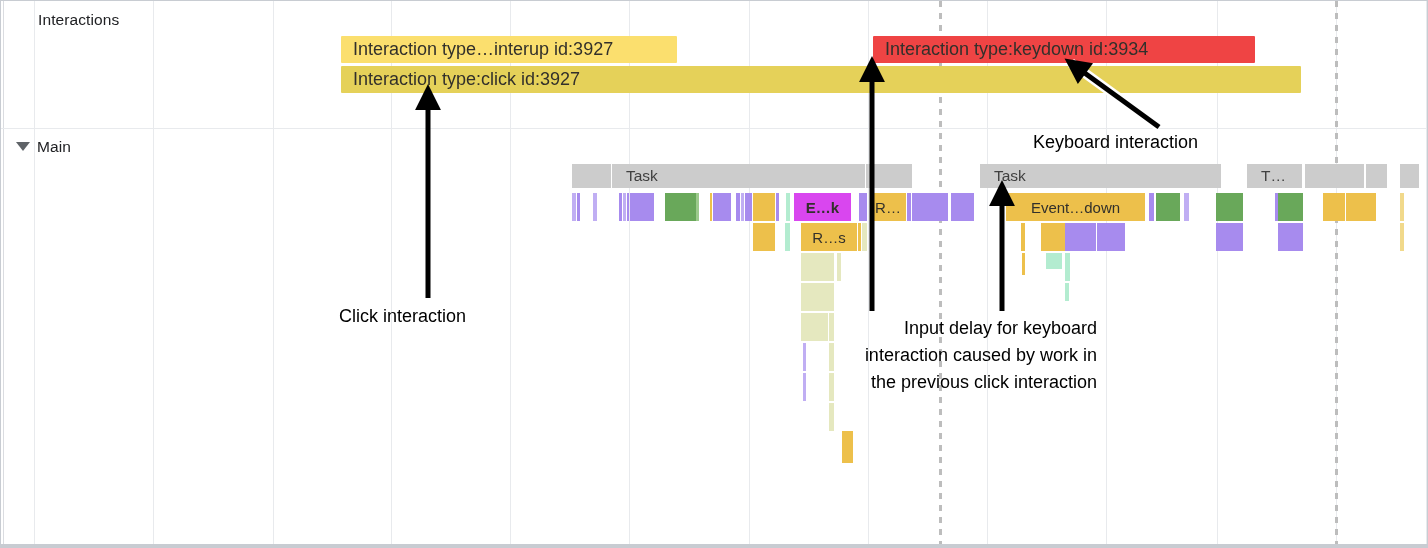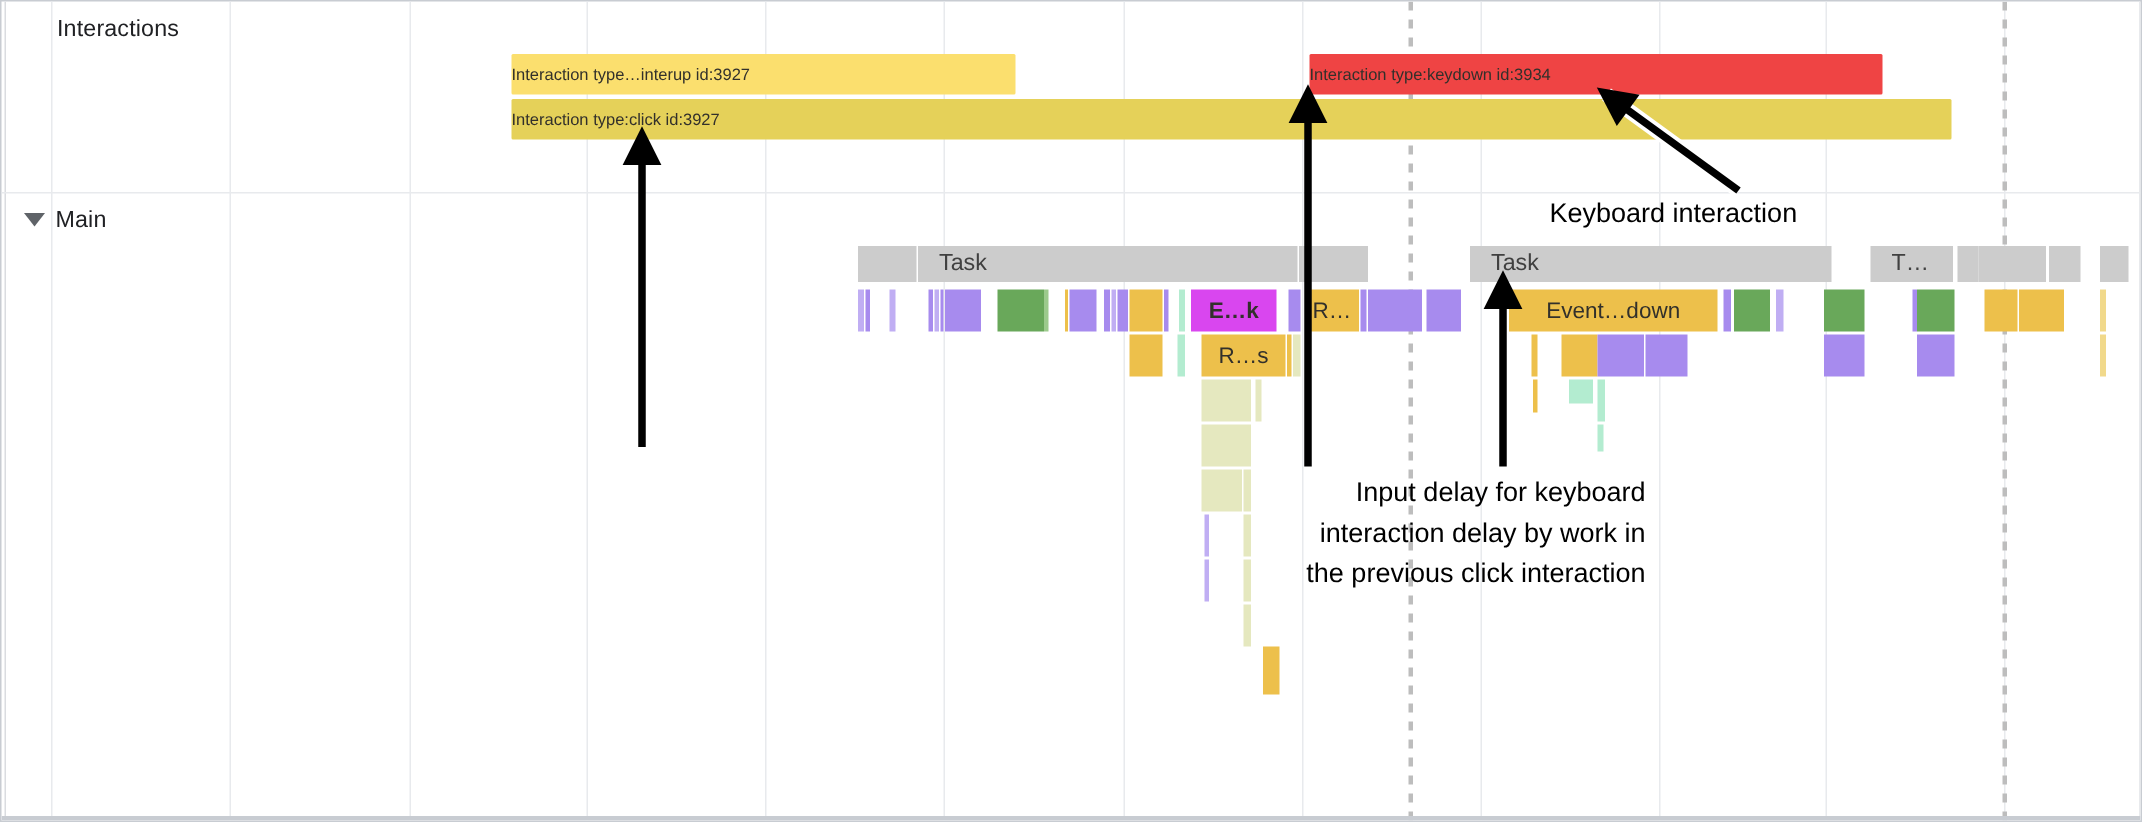--- a/index.html
+++ b/index.html
@@ -43,23 +43,24 @@
     border-top:9px solid #5f6368;
   }
 
   
   .ibar{
     position:absolute;
     height:25px;
     border-radius:1px;
     display:flex;align-items:center;
     box-sizing:border-box;
+    padding-left:12px;
     overflow:hidden;
     white-space:nowrap;
-    font-size:11px;
+    font-size:18px;
     color:#32302b;
   }
 
   
   .blk{position:absolute;box-sizing:border-box;}
   .blk.lbl{
     display:flex;align-items:center;justify-content:center;
     font-size:15px;color:#32302b;overflow:hidden;white-space:nowrap;
   }
   .blk.tasklbl{
@@ -205,18 +206,19 @@
     <line x1="427" y1="297" x2="427" y2="96" stroke="#000" stroke-width="5" marker-end="url(#ah)"></line>
 
     <line x1="871" y1="310" x2="871" y2="68" stroke="#000" stroke-width="5" marker-end="url(#ah)"></line>
 
     <line x1="1001" y1="310" x2="1001" y2="192" stroke="#000" stroke-width="5" marker-end="url(#ah)"></line>
 
     <line x1="1158" y1="126" x2="1070" y2="62" stroke="#fff" stroke-width="10"></line>
     <line x1="1158" y1="126" x2="1074" y2="65" stroke="#000" stroke-width="5" marker-end="url(#ah)"></line>
   </svg>
 
+  <div class="anno" style="left:338px;top:302px;">Click interaction</div>
 
   <div class="anno" style="left:1032px;top:128px;">Keyboard interaction</div>
 
-  <div class="anno ctr" id="anno-delay" style="left:780px;top:314px;width:316px;text-align:right;"><div>Input delay for keyboard</div><div>interaction delay by work in</div><div>the previous click interaction</div></div>
+  <div class="anno ctr" id="anno-delay" style="left:780px;top:314px;width:316px;text-align:right;"><div>Input delay for keyboard</div><div>interaction caused by work in</div><div>the previous click interaction</div></div>
 
 </div>
 
 </body></html>

